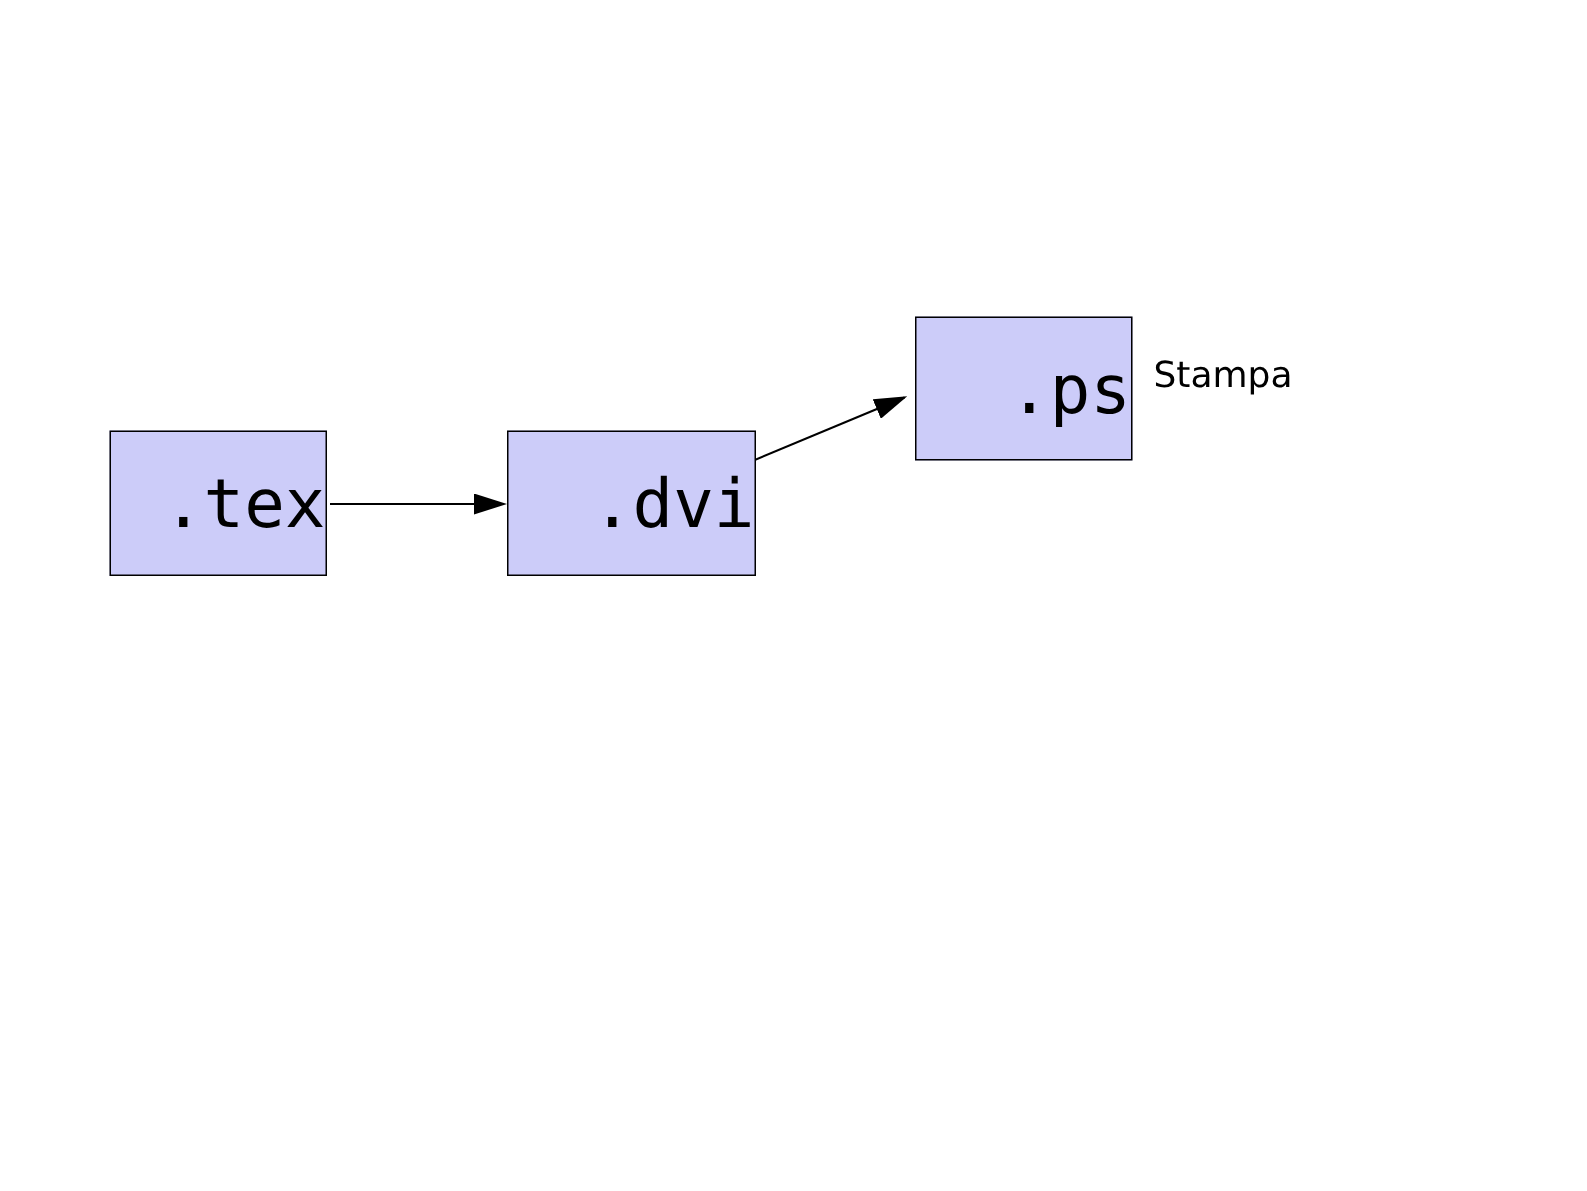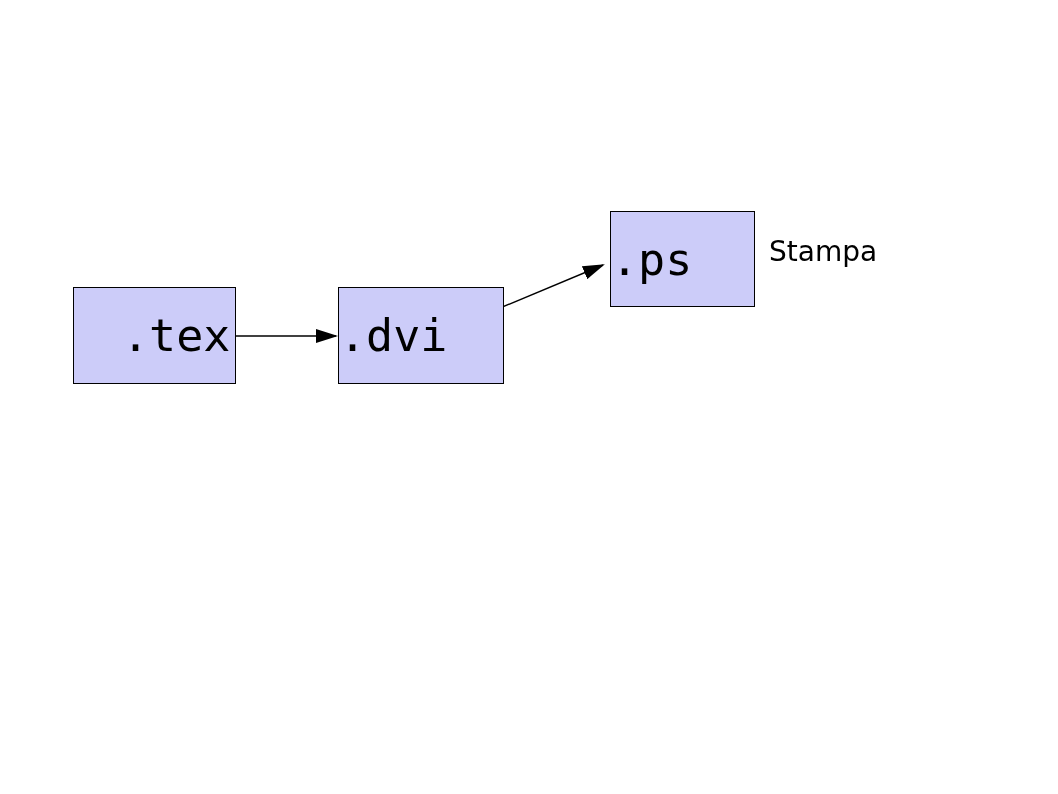--- a/index.html
+++ b/index.html
@@ -22,40 +22,40 @@
     width: 1058px;
     height: 794px;
   }
   .node {
     position: absolute;
     box-sizing: border-box;
     background: #ccccf9;
     border: 1.6px solid #000000;
     display: flex;
     align-items: center;
-    justify-content: flex-start;
+    justify-content: flex-end;
   }
   .node-label {
     font-family: "DejaVu Sans Mono", "Liberation Mono", monospace;
     font-size: 45px;
     font-weight: 400;
     color: #000000;
     letter-spacing: 0px;
     white-space: nowrap;
     line-height: 1;
   }
-  .node-tex { left: 73px;  top: 287px; width: 163px; height: 97px; padding-left: 48px; }
+  .node-tex { left: 73px;  top: 287px; width: 145px; height: 97px; padding-left: 48px; }
   .node-dvi { left: 338px; top: 287px; width: 166px; height: 97px; }
   .node-ps  { left: 610px; top: 211px; width: 145px; height: 96px; }
   .annotation {
     position: absolute;
     left: 769px;
     top: 237px;
     font-family: "DejaVu Sans", "Liberation Sans", sans-serif;
-    font-size: 28px;
+    font-size: 24px;
     color: #000000;
     line-height: 1.1;
     white-space: nowrap;
   }
 </style>
 </head>
 <body>
 
 <div class="canvas">
 

